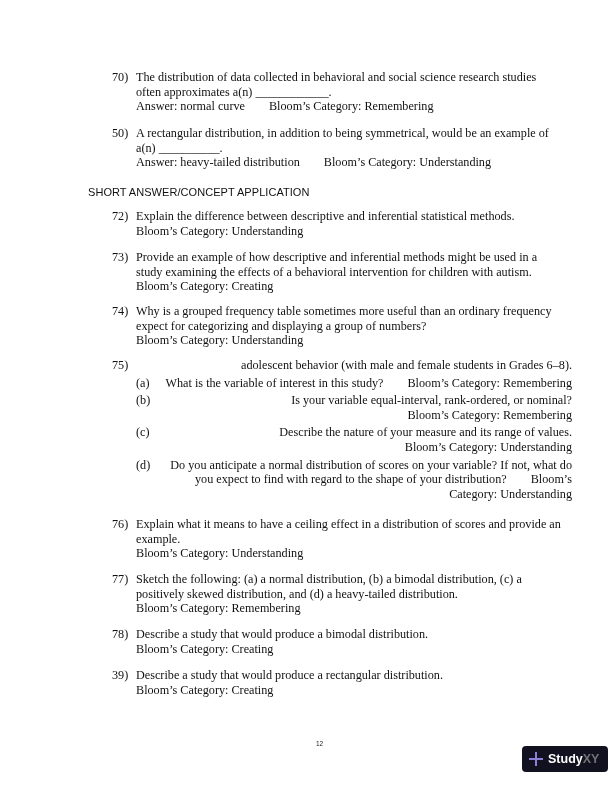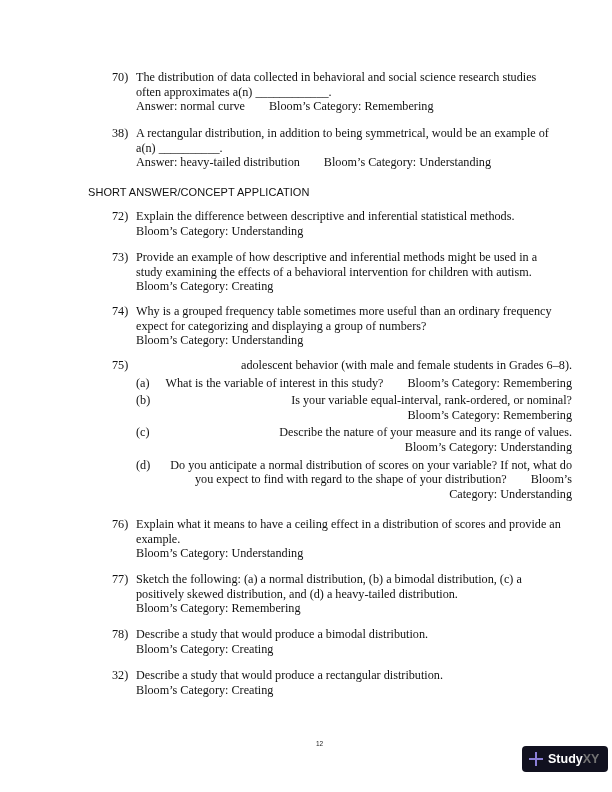--- a/index.html
+++ b/index.html
@@ -37,21 +37,21 @@
     <div class="body">
       <div class="line">The distribution of data collected in behavioral and social science research studies</div>
       <div class="line">often approximates a(n) ____________.</div>
       <div class="meta">
         <span>Answer: normal curve</span><span class="gap"></span><span>Bloom’s Category: Remembering</span>
       </div>
     </div>
   </div>
 
   <div class="q" style="top:126px;">
-    <span class="num">38)</span>
+    <span class="num">50)</span>
     <div class="body">
       <div class="line">A rectangular distribution, in addition to being symmetrical, would be an example of</div>
       <div class="line">a(n) __________.</div>
       <div class="meta">
         <span>Answer: heavy-tailed distribution</span><span class="gap"></span><span>Bloom’s Category: Understanding</span>
       </div>
     </div>
   </div>
 
   <div class="heading">SHORT ANSWER/CONCEPT APPLICATION</div>
@@ -141,21 +141,21 @@
 
   <div class="q" style="top:627px;">
     <span class="num">78)</span>
     <div class="body">
       <div class="line">Describe a study that would produce a bimodal distribution.</div>
       <div class="meta">Bloom’s Category: Creating</div>
     </div>
   </div>
 
   <div class="q" style="top:668px;">
-    <span class="num">32)</span>
+    <span class="num">39)</span>
     <div class="body">
       <div class="line">Describe a study that would produce a rectangular distribution.</div>
       <div class="meta">Bloom’s Category: Creating</div>
     </div>
   </div>
 
   <div class="pagenum">12</div>
 
   <div class="badge">
     <span class="plus"></span>

